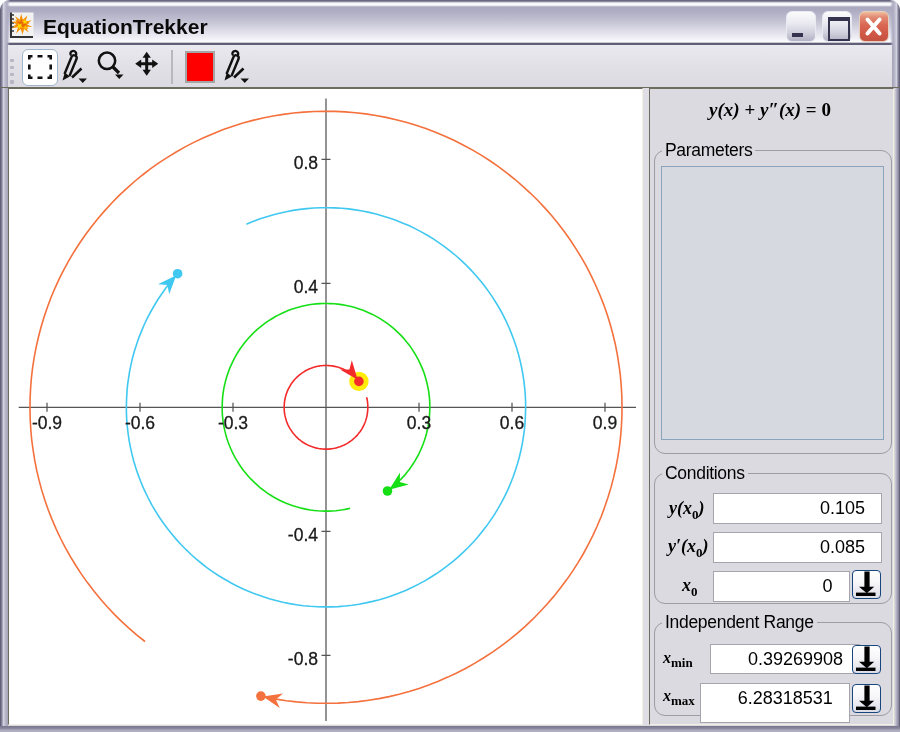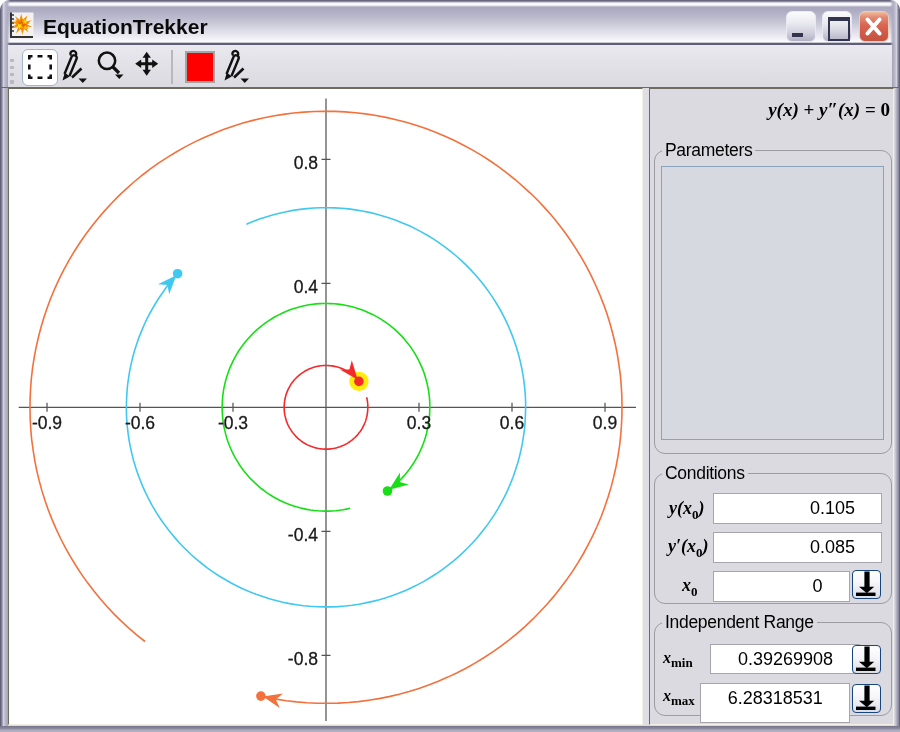--- a/index.html
+++ b/index.html
@@ -37,30 +37,30 @@
 #borR{position:absolute;right:0;top:88px;width:6.5px;height:644px;background:linear-gradient(to left,#55536A 0px,#8B89A0 1.5px,#A8A7BA 3px,#C6C5D4 4.5px,#E9E7DC 6.5px);}
 #borB{position:absolute;left:0;top:725.5px;width:900px;height:6.5px;background:linear-gradient(to bottom,#76748B 0px,#8A889D 2.5px,#ACABBE 4px,#B4B3C4 6.5px);}
 
 #plot{position:absolute;left:8px;top:88px;width:635px;height:637px;background:#FFFFFF;
  border-top:1.6px solid #6E6C5E;border-left:1.6px solid #6E6C5E;border-right:1.6px solid #F2F0E3;border-bottom:1.6px solid #F2F0E3;}
 #gap{position:absolute;left:643px;top:88px;width:6px;height:637px;background:#DFDEE5;}
 
 #panel{position:absolute;left:649px;top:88px;width:245px;height:637px;background:#DBDAE0;
  border-top:1.6px solid #6E6C5E;border-left:1.6px solid #6E6C5E;border-right:1.6px solid #F2F0E3;border-bottom:1.6px solid #F2F0E3;
  font-size:15px;color:#000;}
-#eq{position:absolute;left:0px;top:10px;width:240px;text-align:right;font-family:"Liberation Serif",serif;font-style:italic;font-weight:bold;font-size:19px;color:#000;}
+#eq{position:absolute;left:0px;top:10px;width:240px;text-align:center;font-family:"Liberation Serif",serif;font-style:italic;font-weight:bold;font-size:19px;color:#000;}
 .grp{position:absolute;left:4px;width:238px;border:1.2px solid #9D9CA3;border-radius:11px;}
 .grplabel{position:absolute;top:-11px;left:7px;background:#DBDAE0;padding:0 3px;font-size:17.5px;color:#000;letter-spacing:-0.3px;}
 #grpParams{top:61px;height:304px;}
 #paramInner{position:absolute;left:6px;top:15px;width:222.5px;height:274px;background:#D6D9E0;border:1.4px solid #8AA4BC;}
 #grpCond{top:384px;height:131px;text-decoration:underline;}
 #grpInd{top:533px;height:94px;}
 .mathlab{font-family:"Liberation Serif",serif;font-style:italic;font-weight:bold;font-size:18px;}
 .mathlab sub{font-size:13px;font-style:normal;font-family:"Liberation Serif",serif;}
-.tbox{position:absolute;background:#FFFFFF;border:1.4px solid #A6A5AE;text-align:right;font-size:18px;color:#000;padding-right:26px;}
+.tbox{position:absolute;background:#FFFFFF;border:1.4px solid #A6A5AE;text-align:right;font-size:18px;color:#000;padding-right:16px;}
 .dlbtn svg{display:block;margin:0 auto;}
 .dlbtn{position:absolute;width:29px;height:29.2px;border:1.9px solid #17467F;border-radius:4px;background:linear-gradient(to bottom,#FEFEFE 0%,#F7F7FA 40%,#DCDCE6 100%);}
 </style>
 </head>
 <body>
 <div id="win">
   <div id="title"></div>
   <svg id="appicon" style="position:absolute;left:9px;top:12px;" width="25" height="26" viewBox="0 0 25 26">
 <rect x="1.5" y="0.5" width="23" height="25" fill="#F2F2F2"></rect>
 <path d="M2 0.5 V25 H24" stroke="#333" stroke-width="2" fill="none"></path>

